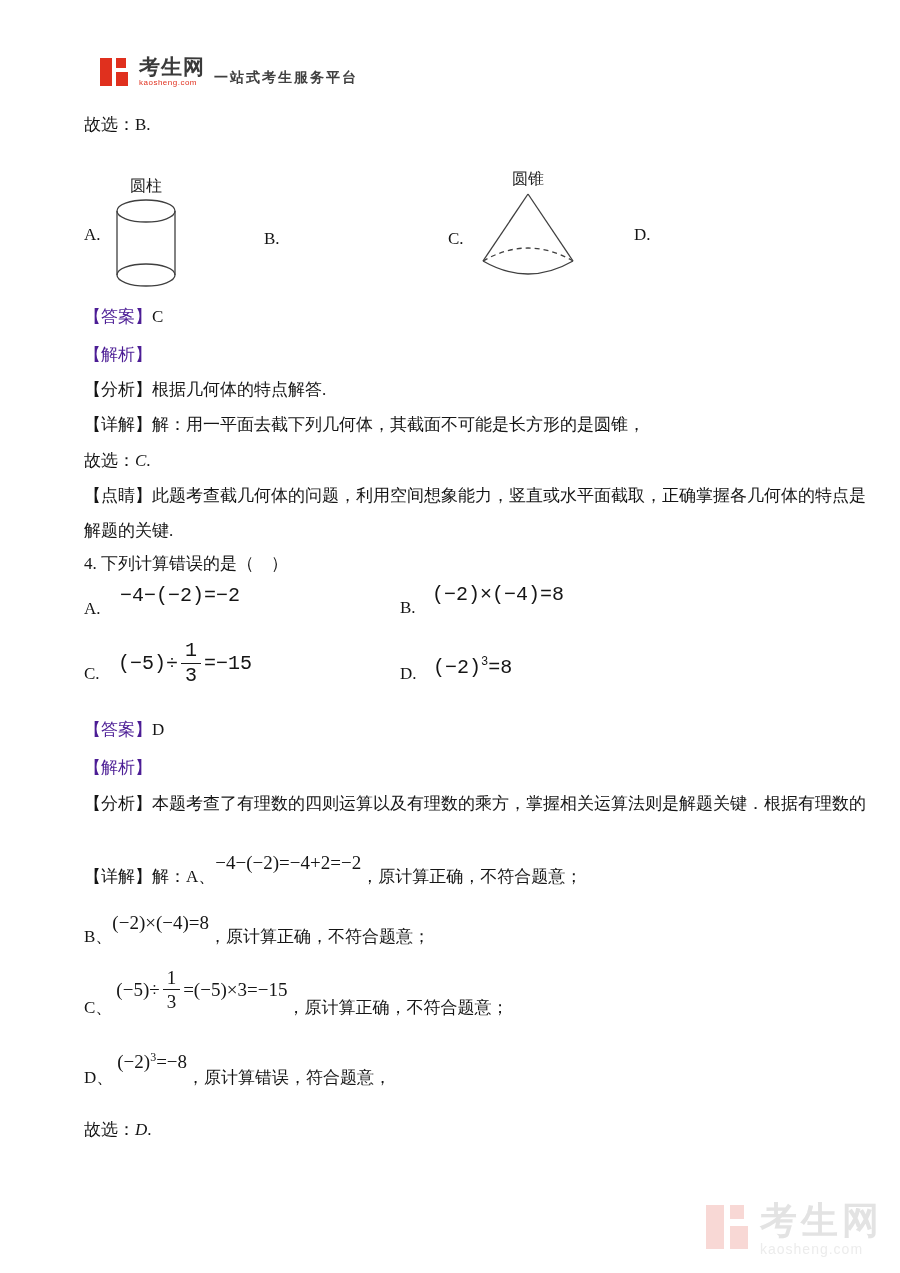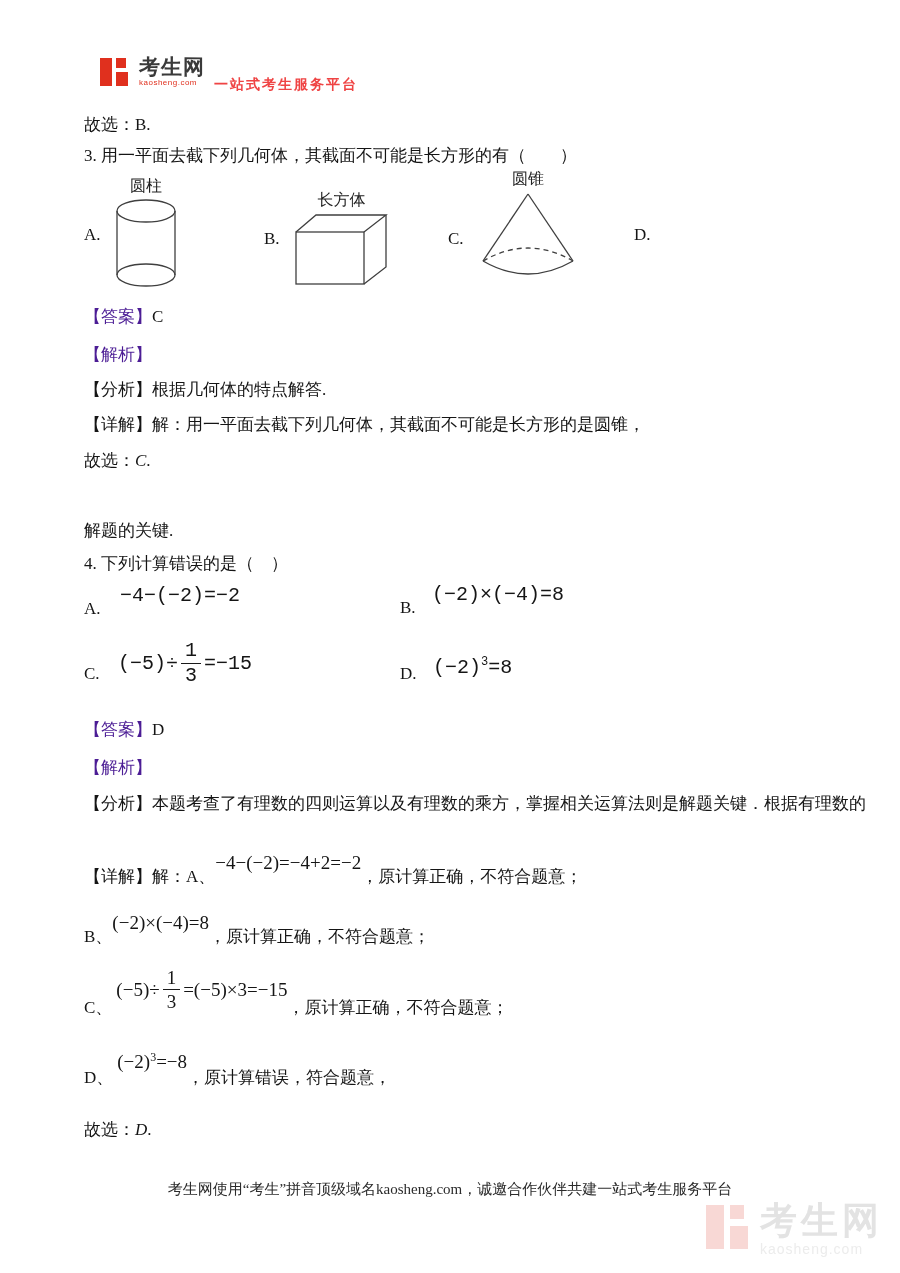--- a/index.html
+++ b/index.html
@@ -21,21 +21,21 @@
   .row .fx{align-self:flex-start;}
   
   .logo{position:absolute;left:100px;top:56px;display:flex;align-items:flex-start;gap:9px;
         font-family:"Liberation Sans","DejaVu Sans",sans-serif;}
   .mark{position:relative;width:30px;height:32px;}
   .mark .b1{position:absolute;left:0;top:2px;width:12px;height:28px;background:#e0301e;}
   .mark .b2{position:absolute;left:16px;top:2px;width:10px;height:10px;background:#e0301e;}
   .mark .b3{position:absolute;left:16px;top:16px;width:12px;height:14px;background:#e0301e;}
   .brand{font-size:21px;font-weight:bold;color:#3a3a3a;line-height:1;letter-spacing:1px;}
   .dom{font-size:8px;color:#e0301e;line-height:1;margin-top:2px;letter-spacing:.5px;}
-  .tagline{font-size:14px;font-weight:bold;color:#ef4444;margin-top:20px;letter-spacing:2px;}
+  .tagline{font-size:14px;font-weight:bold;color:#404040;margin-top:13px;letter-spacing:2px;}
   
   .footer{position:absolute;left:0;right:0;top:1180px;text-align:center;font-size:15px;color:#2b2b2b;}
   .wm{position:absolute;left:706px;top:1202px;display:flex;align-items:flex-start;gap:10px;
       font-family:"Liberation Sans","DejaVu Sans",sans-serif;}
   .wm .mark2{position:relative;width:44px;height:50px;}
   .wm .mark2 .b1{position:absolute;left:0;top:3px;width:18px;height:44px;background:#f8d8d5;}
   .wm .mark2 .b2{position:absolute;left:24px;top:3px;width:14px;height:14px;background:#f8d8d5;}
   .wm .mark2 .b3{position:absolute;left:24px;top:24px;width:18px;height:23px;background:#f8d8d5;}
   .wm .wb{font-size:37px;font-weight:bold;color:#e3e3e3;line-height:1;letter-spacing:4px;}
   .wm .wd{font-size:14px;color:#ececec;line-height:1;margin-top:3px;letter-spacing:1px;}
@@ -58,45 +58,36 @@
       <div class="brand">考生网</div>
       <div class="dom">kaosheng.com</div>
     </div>
     <div class="tagline">一站式考生服务平台</div>
   </div>
 
   <div class="t abs" style="left:84px;top:106px">
     <span>故选：</span><span>B</span><span>.</span>
   </div>
 
-  <div class="t abs" style="left:84px;top:137px">3. 用一平面去截下列几何体，其截面不可能是长方形的有（　　）</div>
 
   <div class="t abs" style="left:84px;top:216px">A.</div>
   <div class="t abs" style="left:264px;top:220px">B.</div>
   <div class="t abs" style="left:448px;top:220px">C.</div>
   <div class="t abs" style="left:634px;top:216px">D.</div>
 
   <div class="fig abs" style="left:114px;top:168px">
     <div class="cap">圆柱</div>
     <svg width="64" height="90" viewBox="0 0 64 90">
       <ellipse cx="32" cy="13" rx="29" ry="11"></ellipse>
       <line x1="3" y1="13" x2="3" y2="77"></line>
       <line x1="61" y1="13" x2="61" y2="77"></line>
       <ellipse cx="32" cy="77" rx="29" ry="11"></ellipse>
     </svg>
   </div>
 
-  <div class="fig abs" style="left:294px;top:182px">
-    <div class="cap">长方体</div>
-    <svg width="95" height="75" viewBox="0 0 95 75">
-      <rect x="2" y="20" width="68" height="52"></rect>
-      <polyline points="2,20 22,3 92,3 70,20"></polyline>
-      <polyline points="92,3 92,55 70,72"></polyline>
-    </svg>
-  </div>
 
   <div class="fig abs" style="left:480px;top:161px">
     <div class="cap">圆锥</div>
     <svg width="96" height="88" viewBox="0 0 96 88">
       <line x1="48" y1="3" x2="3" y2="70"></line>
       <line x1="48" y1="3" x2="93" y2="70"></line>
       <path d="M3,70 Q48,96 93,70"></path>
       <path class="dash" d="M3,70 Q48,44 93,70"></path>
     </svg>
   </div>
@@ -104,20 +95,21 @@
 
   <div class="t abs" style="left:84px;top:298px">
     <span class="blue">【答案】</span><span>C</span>
   </div>
   <div class="t abs blue" style="left:84px;top:336px">【解析】</div>
   <div class="t abs" style="left:84px;top:371px">【分析】根据几何体的特点解答.</div>
   <div class="t abs" style="left:84px;top:406px">【详解】解：用一平面去截下列几何体，其截面不可能是长方形的是圆锥，</div>
   <div class="t abs" style="left:84px;top:442px">
     <span>故选：</span><span class="ital">C</span><span>.</span>
   </div>
+  <div class="t abs" style="left:84px;top:477px">【点睛】此题考查截几何体的问题，利用空间想象能力，竖直或水平面截取，正确掌握各几何体的特点是</div>
   <div class="t abs" style="left:84px;top:512px">解题的关键.</div>
 
   <div class="t abs" style="left:84px;top:545px">4. 下列计算错误的是（　）</div>
 
   <div class="t abs" style="left:84px;top:590px">A.</div>
   <div class="math abs" style="left:120px;top:576px">−4−(−2)=−2</div>
 
   <div class="t abs" style="left:400px;top:589px">B.</div>
   <div class="math abs" style="left:432px;top:575px">(−2)×(−4)=8</div>
 
@@ -170,21 +162,20 @@
   <div class="row t" style="left:84px;top:1050px;height:38px">
     <span>D、</span>
     <span class="math-s fx" style="margin-left:4px"><span>(−2)</span><sup class="exp">3</sup><span>=−8</span></span>
     <span>，原计算错误，符合题意，</span>
   </div>
 
   <div class="t abs" style="left:84px;top:1111px">
     <span>故选：</span><span class="ital">D</span><span>.</span>
   </div>
 
-  <div class="footer">考生网使用“考生”拼音顶级域名kaosheng.com，诚邀合作伙伴共建一站式考生服务平台</div>
 
   <div class="wm">
     <div class="mark2">
       <div class="b1"></div>
         <div class="b2"></div>
         <div class="b3"></div>
     </div>
     <div>
       <div class="wb">考生网</div>
       <div class="wd">kaosheng.com</div>

